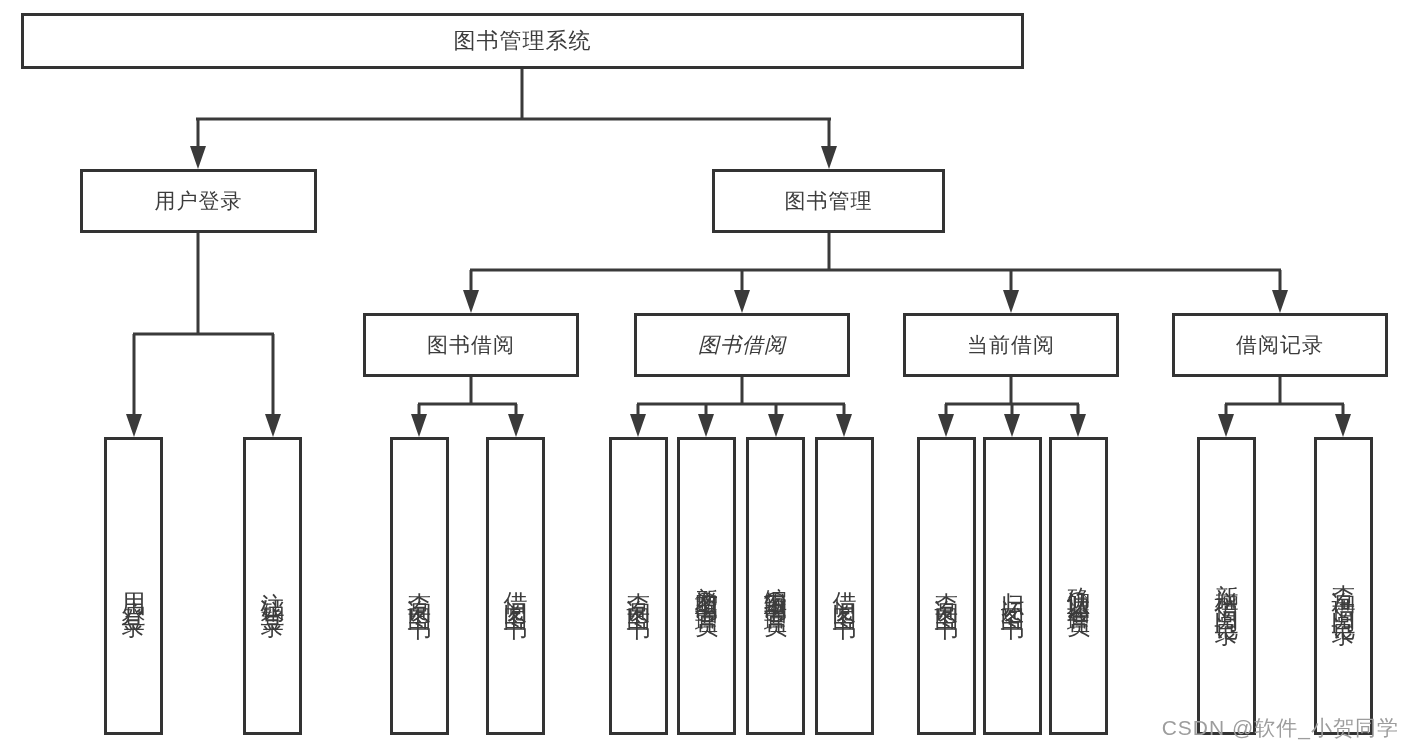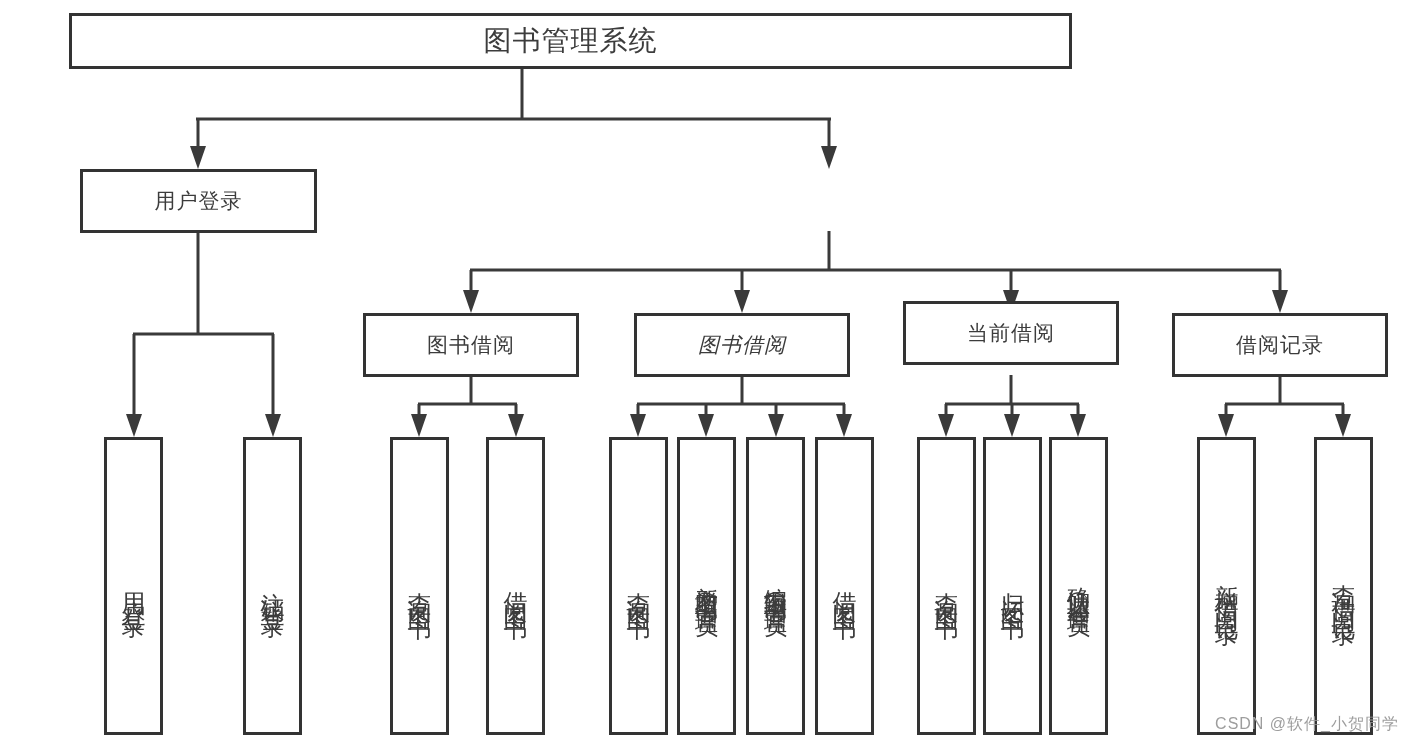--- a/index.html
+++ b/index.html
@@ -23,40 +23,40 @@
     background: #ffffff;
     display: flex;
     align-items: center;
     justify-content: center;
     color: #3c3c3c;
     z-index: 1;
     font-size: 21px;
     letter-spacing: 1px;
     text-align: center;
   }
-  .node.title { font-size: 28px; margin-left: 48px; }
+  .node.title { font-size: 22px; }
   .node.vertical {
     writing-mode: vertical-rl;
     text-orientation: mixed;
     font-size: 24px;
     letter-spacing: 8px;
     line-height: 1;
     padding-top: 6px;
   }
   .node.vertical.long {
     font-size: 23px;
     letter-spacing: 4px;
     padding-top: 2px;
   }
   .watermark {
     position: absolute;
     right: 6px;
     top: 714px;
     z-index: 2;
-    font-size: 16px;
+    font-size: 21px;
     color: #9d9d9d;
     letter-spacing: 1px;
     white-space: nowrap;
   }
 </style>
 </head>
 <body>
 
 <div class="canvas">
 
@@ -89,24 +89,25 @@
       <polygon points="1004,414 1020,414 1012,437"></polygon>
       <polygon points="1070,414 1086,414 1078,437"></polygon>
       <polygon points="1218,414 1234,414 1226,437"></polygon>
       <polygon points="1335,414 1351,414 1343,437"></polygon>
     </g>
   </svg>
 
   <div class="node title" style="left:21px; top:13px; width:1003px; height:56px;">图书管理系统</div>
 
   <div class="node" style="left:80px; top:169px; width:237px; height:64px;">用户登录</div>
+  <div class="node" style="left:712px; top:169px; width:233px; height:64px;">图书管理</div>
 
   <div class="node" style="left:363px; top:313px; width:216px; height:64px;">图书借阅</div>
   <div class="node" style="left:634px; top:313px; width:216px; height:64px;font-style:italic;">图书借阅</div>
-  <div class="node" style="left:903px; top:301px; width:216px; height:64px;">当前借阅</div>
+  <div class="node" style="left:903px; top:313px; width:216px; height:64px;">当前借阅</div>
   <div class="node" style="left:1172px; top:313px; width:216px; height:64px;">借阅记录</div>
 
   <div class="node vertical" style="left:104px; top:437px; width:59px; height:298px;">用户登录</div>
   <div class="node vertical" style="left:243px; top:437px; width:59px; height:298px;">注销登录</div>
 
   <div class="node vertical" style="left:390px; top:437px; width:59px; height:298px;">查询图书</div>
   <div class="node vertical" style="left:486px; top:437px; width:59px; height:298px;">借阅图书</div>
 
   <div class="node vertical" style="left:609px; top:437px; width:59px; height:298px;">查询图书</div>
   <div class="node vertical long" style="left:677px; top:437px; width:59px; height:298px;">新增图书（管理员）</div>

